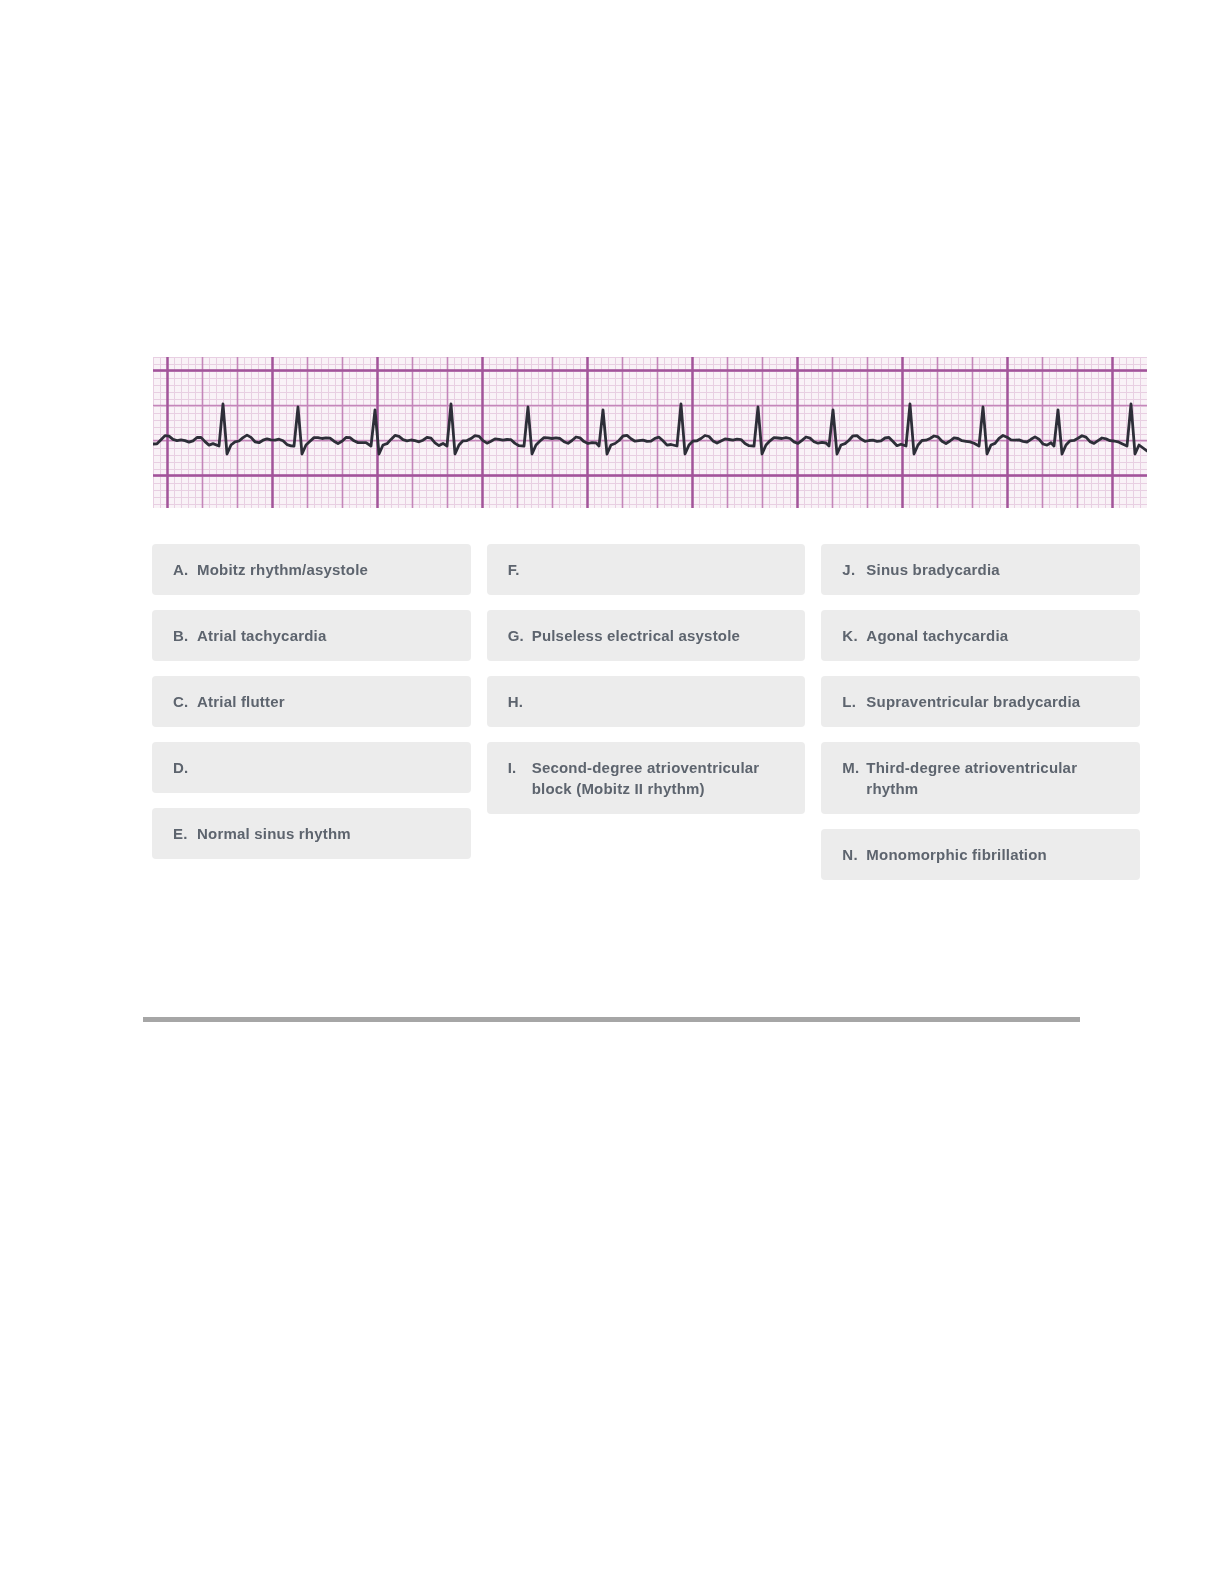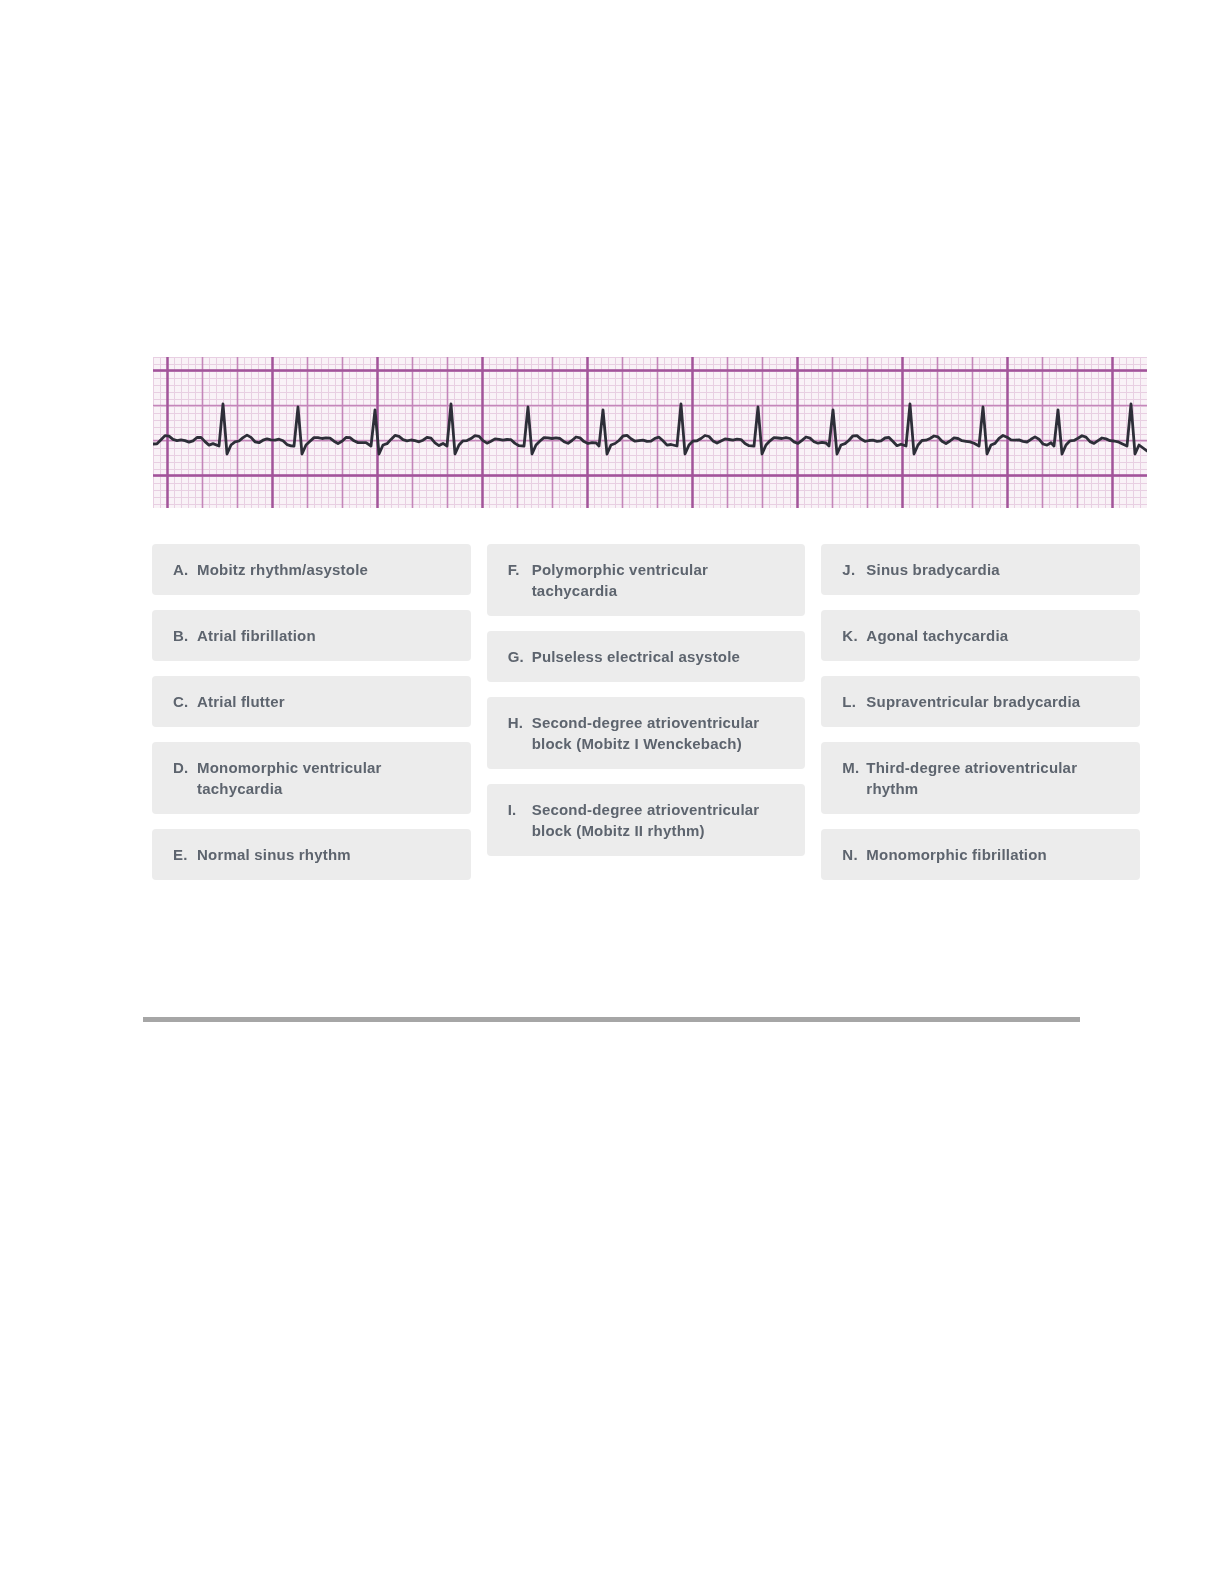--- a/index.html
+++ b/index.html
@@ -44,52 +44,49 @@
 
 <div class="options" id="options-grid">
     <div class="option-col">
   <div class="option-box">
     <span class="letter">A.</span>
     <span class="label">Mobitz rhythm/asystole</span>
   </div>
 
   <div class="option-box">
     <span class="letter">B.</span>
-    <span class="label">Atrial fibrillation</span>
+    <span class="label">Atrial tachycardia</span>
   </div>
 
   <div class="option-box">
     <span class="letter">C.</span>
     <span class="label">Atrial flutter</span>
   </div>
 
   <div class="option-box">
     <span class="letter">D.</span>
-    <span class="label">Monomorphic ventricular tachycardia</span>
   </div>
 
   <div class="option-box">
     <span class="letter">E.</span>
     <span class="label">Normal sinus rhythm</span>
   </div>
 </div>
     <div class="option-col">
   <div class="option-box">
     <span class="letter">F.</span>
-    <span class="label">Polymorphic ventricular tachycardia</span>
   </div>
 
   <div class="option-box">
     <span class="letter">G.</span>
     <span class="label">Pulseless electrical asystole</span>
   </div>
 
   <div class="option-box">
     <span class="letter">H.</span>
-    <span class="label">Second-degree atrioventricular block (Mobitz I Wenckebach)</span>
   </div>
 
   <div class="option-box">
     <span class="letter">I.</span>
     <span class="label">Second-degree atrioventricular block (Mobitz II rhythm)</span>
   </div>
 </div>
     <div class="option-col">
   <div class="option-box">
     <span class="letter">J.</span>

